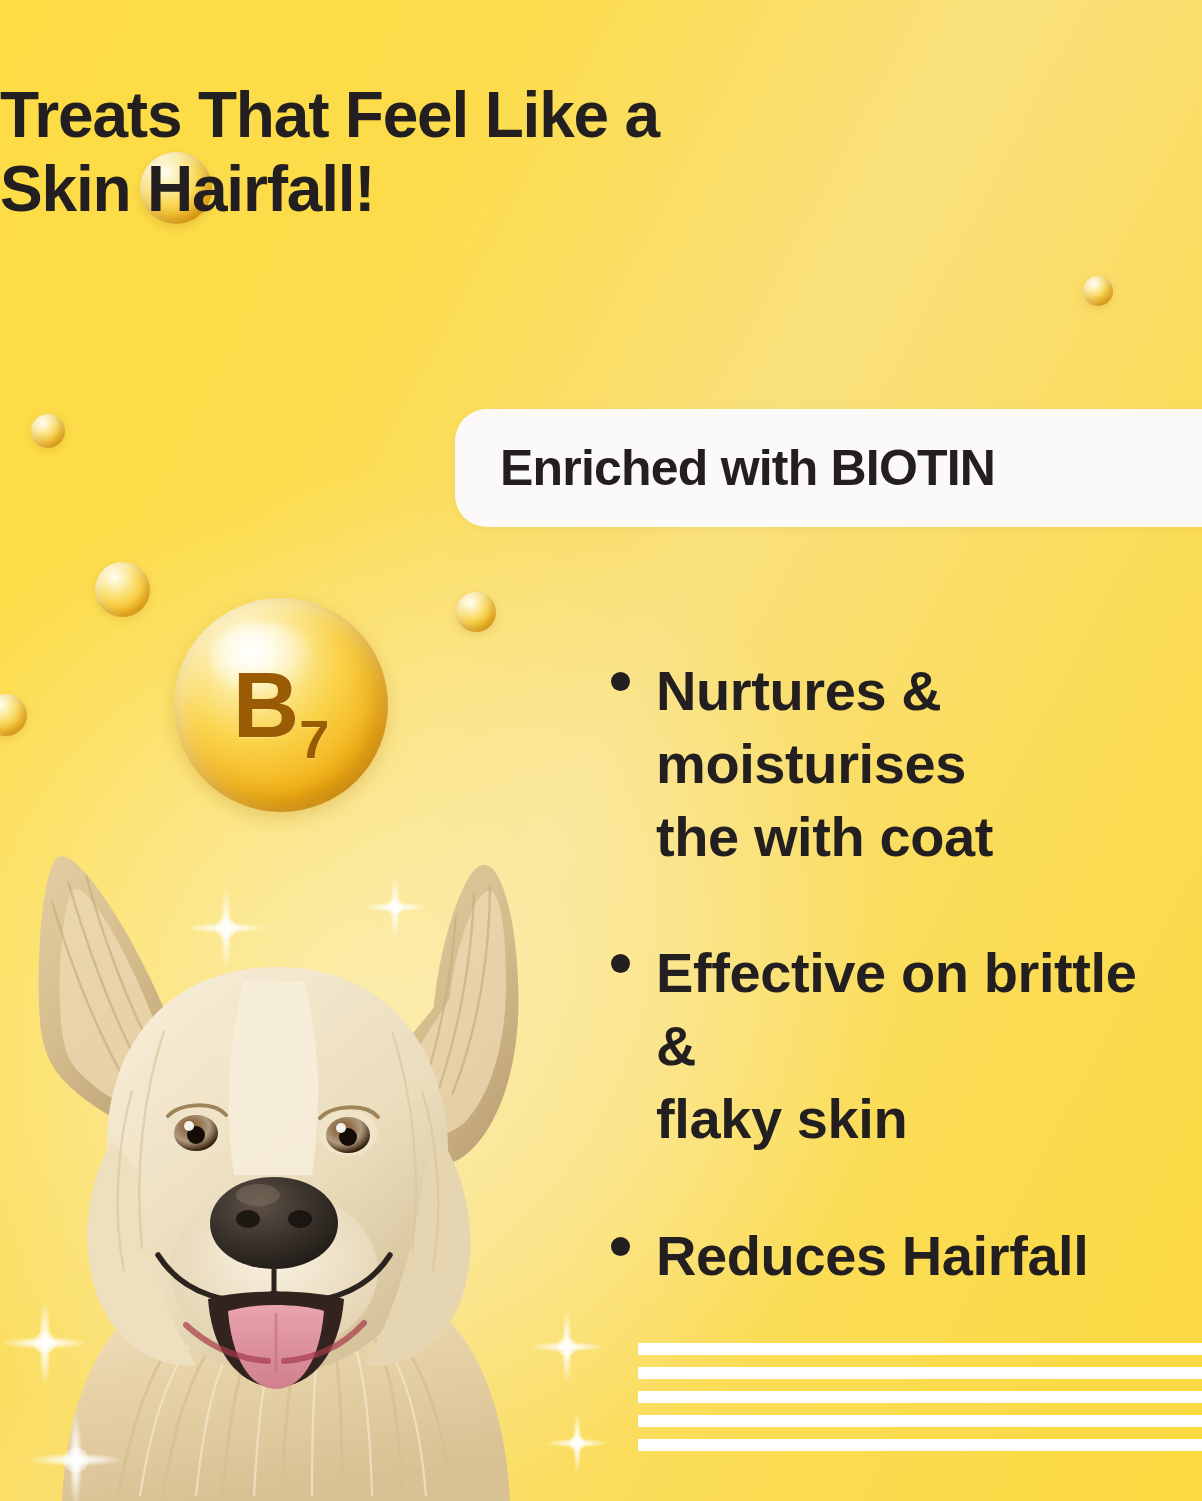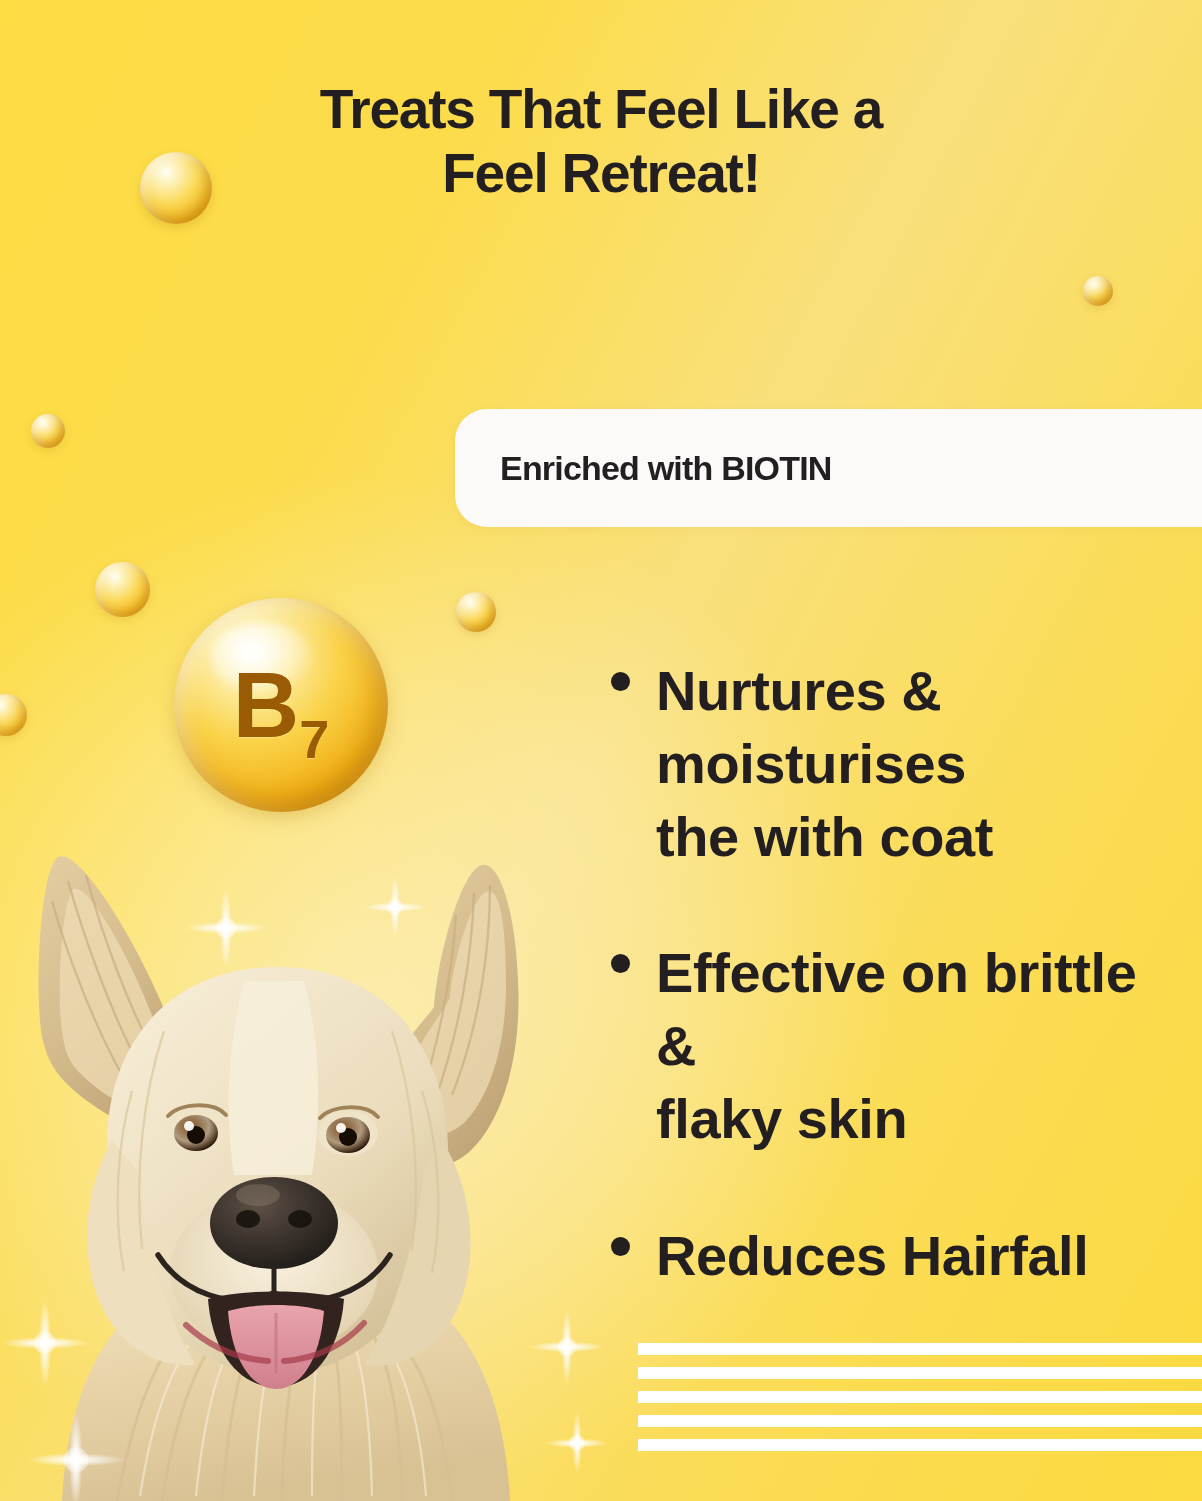--- a/index.html
+++ b/index.html
@@ -20,23 +20,22 @@
       radial-gradient(ellipse 62% 48% at 30% 66%, rgba(255,255,255,0.40) 0%, rgba(255,255,255,0.22) 42%, rgba(255,255,255,0.0) 72%),
       linear-gradient(118deg, #FDDC44 0%, #FCDC4B 26%, #F9E07C 50%, #FBDC56 74%, #FBD93F 100%);
   }
 
   
   .headline {
     position: absolute;
     top: 78px;
     left: 0;
     width: 1202px;
-    text-align: center;
     color: #231F20;
-    font-size: 55px;
+    font-size: 64px;
     font-weight: 700;
     line-height: 1.16;
     letter-spacing: -1.2px;
     z-index: 30;
   }
   .headline-line { display: block; white-space: nowrap; }
 
   
   .banner {
     position: absolute;
@@ -47,21 +46,21 @@
     background: #FBFAF8;
     border-radius: 32px 0 0 32px;
     display: flex;
     align-items: center;
     z-index: 30;
     box-shadow: 0 2px 9px rgba(140,110,20,0.07);
   }
   .banner-text {
     padding-left: 45px;
     color: #231F20;
-    font-size: 34px;
+    font-size: 50px;
     font-weight: 700;
     letter-spacing: -0.8px;
     white-space: nowrap;
   }
 
   
   .benefits {
     position: absolute;
     left: 608px;
     top: 655px;
@@ -218,21 +217,21 @@
 <div class="poster">
 
   <div class="drop" style="left:1083px; top:276px; width:30px; height:30px;"></div>
   <div class="drop" style="left:31px; top:414px; width:34px; height:34px;"></div>
   <div class="drop" style="left:95px; top:562px; width:55px; height:55px;"></div>
   <div class="drop" style="left:-15px; top:694px; width:42px; height:42px;"></div>
   <div class="drop" style="left:456px; top:592px; width:40px; height:40px;"></div>
 
   <h1 class="headline">
     <span class="headline-line">Treats That Feel Like a</span>
-    <span class="headline-line">Feel Retreat!</span>
+    <span class="headline-line">Skin Hairfall!</span>
   </h1>
 
   <div class="banner">
     <span class="banner-text">Enriched with BIOTIN</span>
   </div>
 
   <div class="b7-wrap">
     <div class="b7-sphere"></div>
     <div class="b7-label">
       <span class="b7-letter">B</span>

